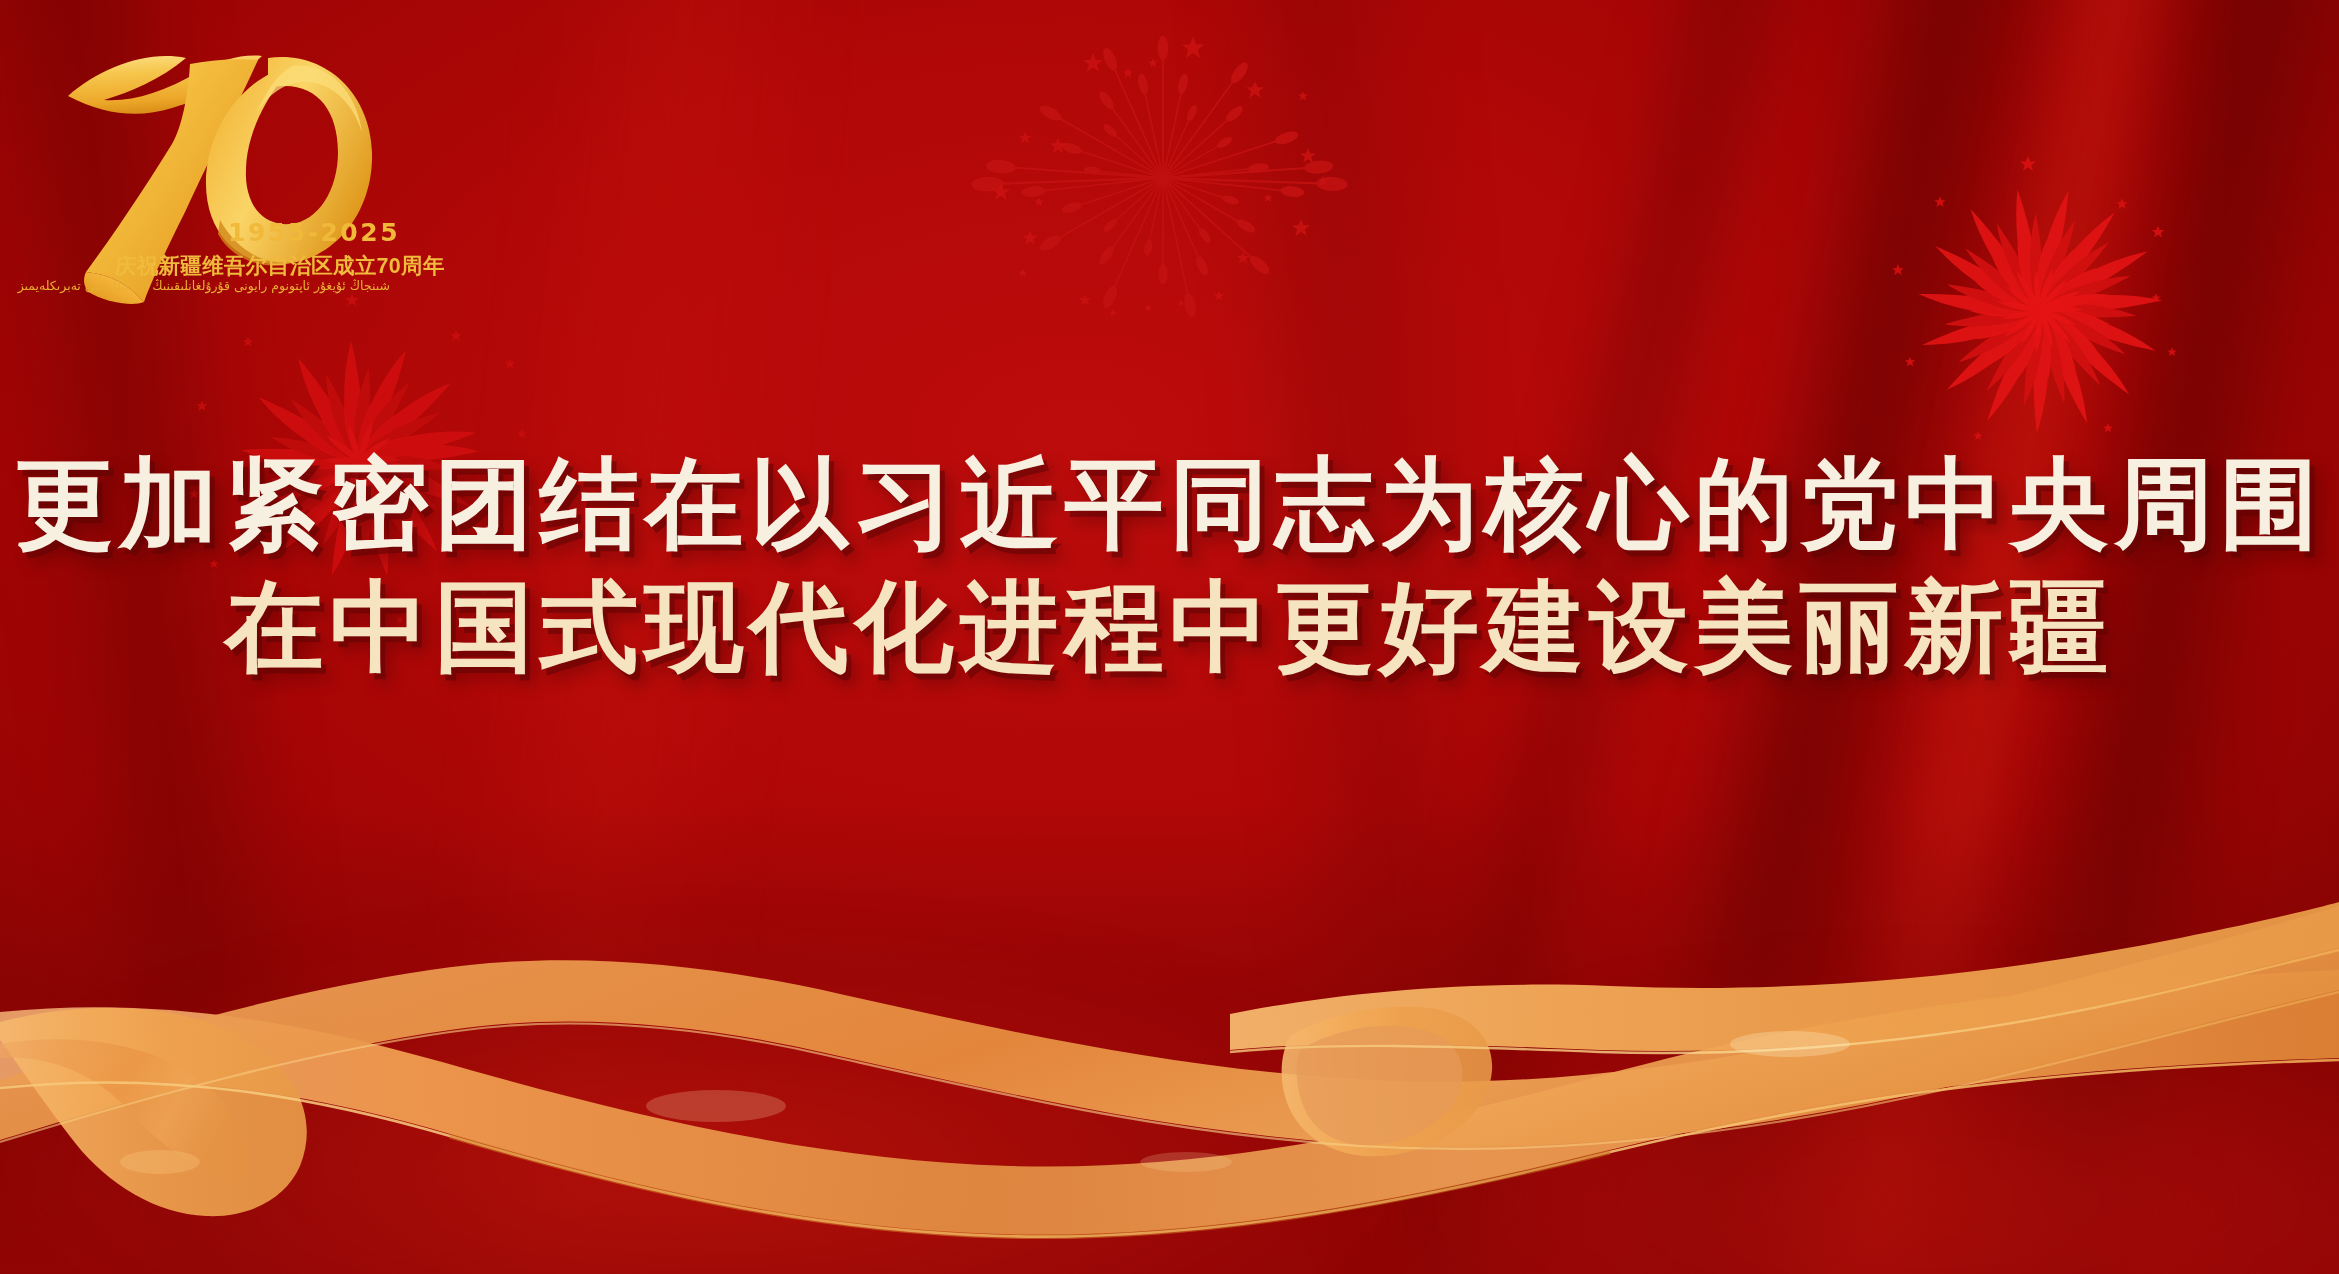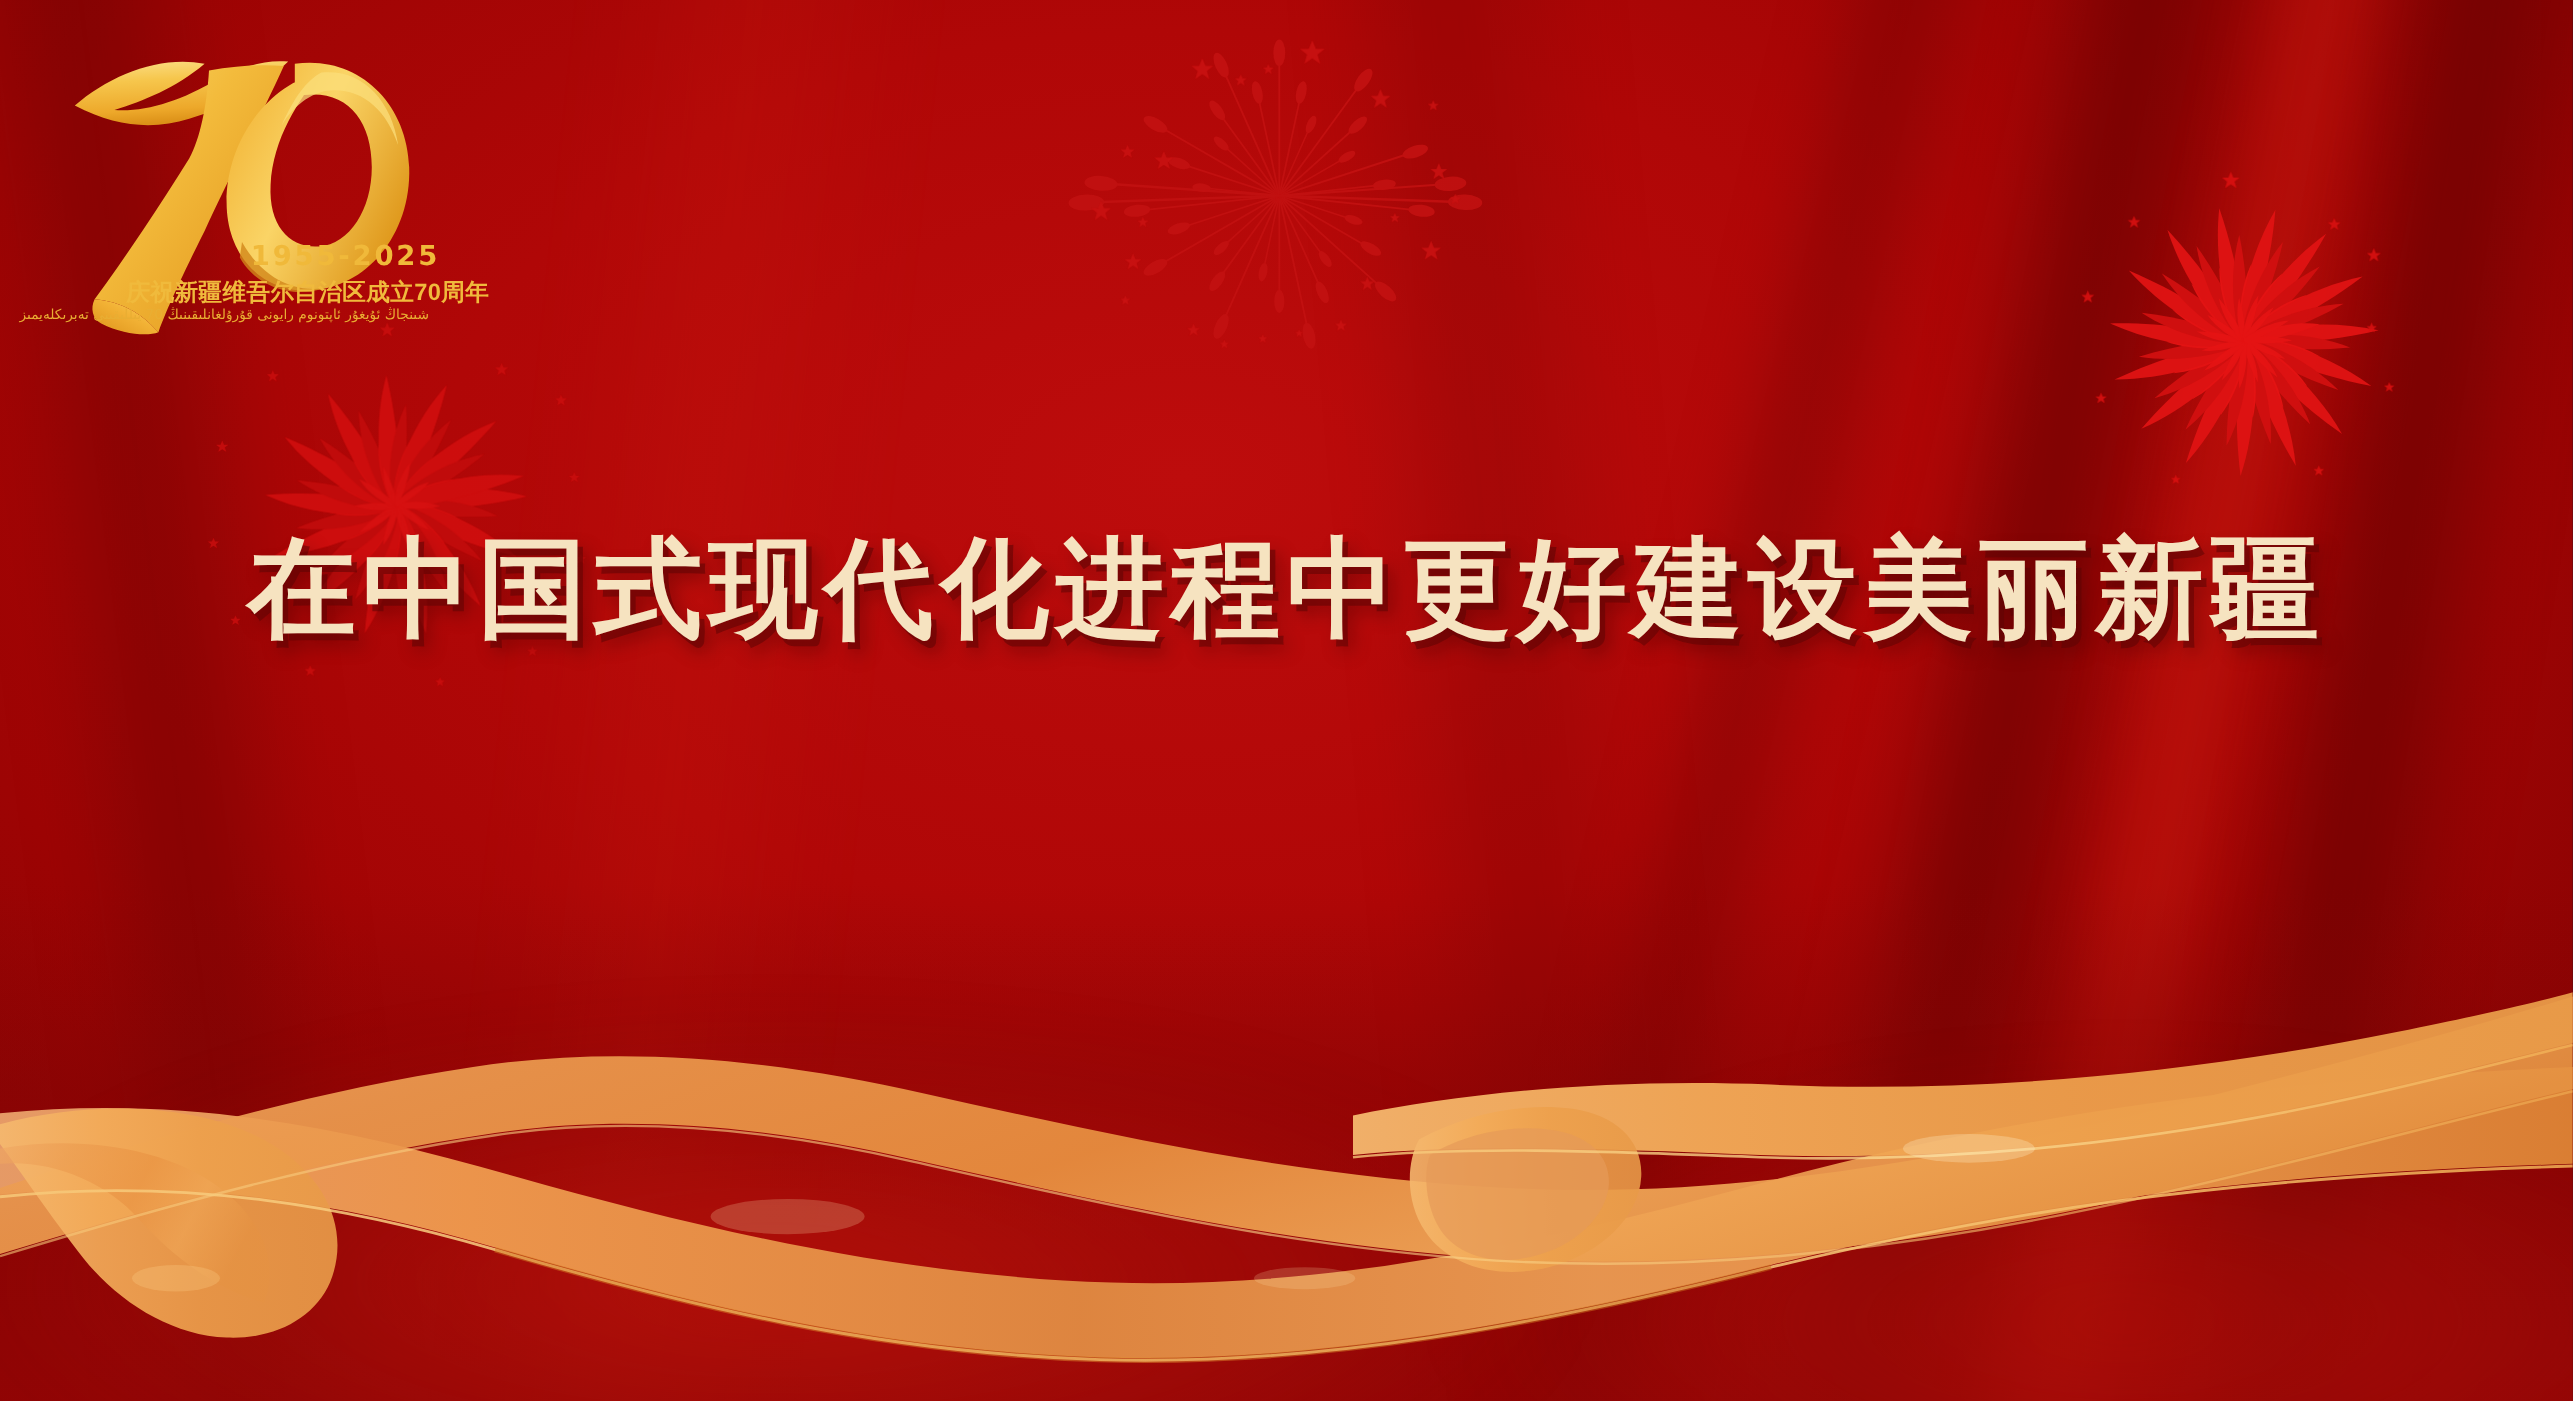--- a/index.html
+++ b/index.html
@@ -110,21 +110,21 @@
   }
   .hl-1{
     font-size:99px;
     letter-spacing:6px;
     color:#f7efe0;
     text-shadow:
        5px 6px 0 rgba(92,4,4,.55),
        9px 11px 16px rgba(70,2,2,.45);
   }
   .hl-2{
-    margin-top:32px;
+    margin-top:22px;
     font-size:99px;
     letter-spacing:6px;
     color:#f6e3c0;
     text-shadow:
        5px 6px 0 rgba(92,4,4,.55),
        9px 11px 16px rgba(70,2,2,.45);
   }
 
   
   .ribbon{position:absolute;left:0;bottom:0;width:2339px;height:430px;pointer-events:none;}
@@ -471,20 +471,21 @@
     </svg>
 
     <div class="emblem-years">1955-2025</div>
 
     <div class="emblem-cn">庆祝新疆维吾尔自治区成立70周年</div>
 
     <div class="emblem-ug">شىنجاڭ ئۇيغۇر ئاپتونوم رايونى قۇرۇلغانلىقىنىڭ 70 يىللىقىنى تەبرىكلەيمىز</div>
   </div>
 
   <div class="headline">
+    <div class="hl-line hl-1">更加紧密团结在以习近平同志为核心的党中央周围</div>
     <div class="hl-line hl-2">在中国式现代化进程中更好建设美丽新疆</div>
   </div>
 
   <div class="bottom-shade"></div>
   <div class="bottom-sheen"></div>
   <div class="bottom-sheen2"></div>
 
   <div class="ribbon">
     <svg width="2339" height="430" viewBox="0 0 2339 430" preserveAspectRatio="none">
       <defs>

